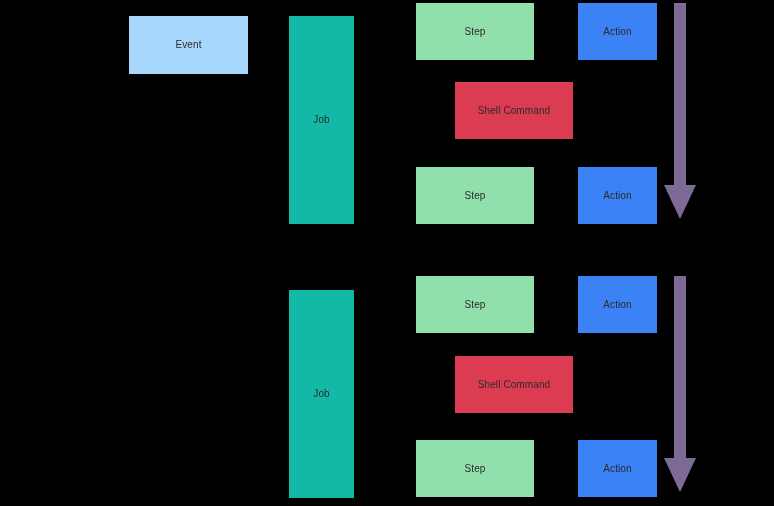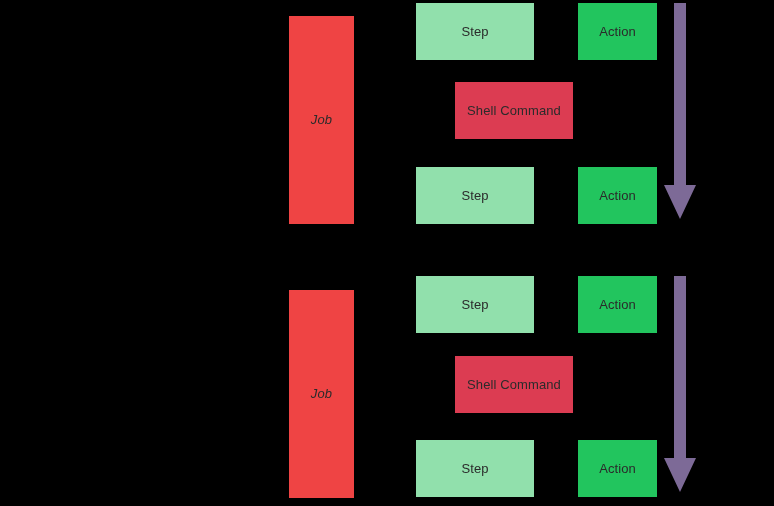--- a/index.html
+++ b/index.html
@@ -18,45 +18,48 @@
     background: #000000;
     overflow: hidden;
   }
   .node {
     position: absolute;
     box-sizing: border-box;
     display: flex;
     align-items: center;
     justify-content: center;
     color: #2b2b2b;
-    font-size: 13px;
+    font-size: 10px;
     line-height: 1.2;
     font-family: "Liberation Sans", sans-serif;
     text-align: center;
     letter-spacing: 0.1px;
     white-space: nowrap;
     user-select: none;
   }
   .node-event   { background: #a7d7fb; }
-  .node-job     { background: #ef4444; font-style: italic; }
+  .node-job     { background: #14b8a6; }
   .node-step    { background: #91e0ac; }
   .node-shell   { background: #dc3c52; margin-left: 39px; }
-  .node-action  { background: #22c55e; }
+  .node-action  { background: #3b82f6; }
 
   .arrow {
     position: absolute;
     display: block;
   }
   .arrow svg { display: block; }
 </style>
 </head>
 <body>
 
 <div id="canvas">
 
+  <div class="node node-event" style="left:129px; top:16px; width:119px; height:58px;">
+    <span>Event</span>
+  </div>
 
   <div class="node node-job" style="left:289px; top:16px; width:65px; height:208px;">
     <span>Job</span>
   </div>
 
   <div class="node node-step" style="left:416px; top:3px; width:118px; height:57px;">
     <span>Step</span>
   </div>
 
   <div class="node node-action" style="left:578px; top:3px; width:79px; height:57px;">

